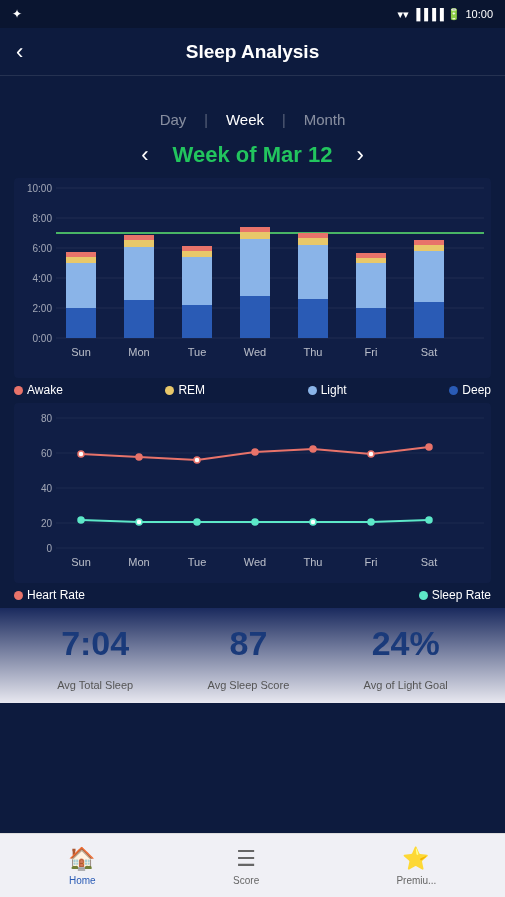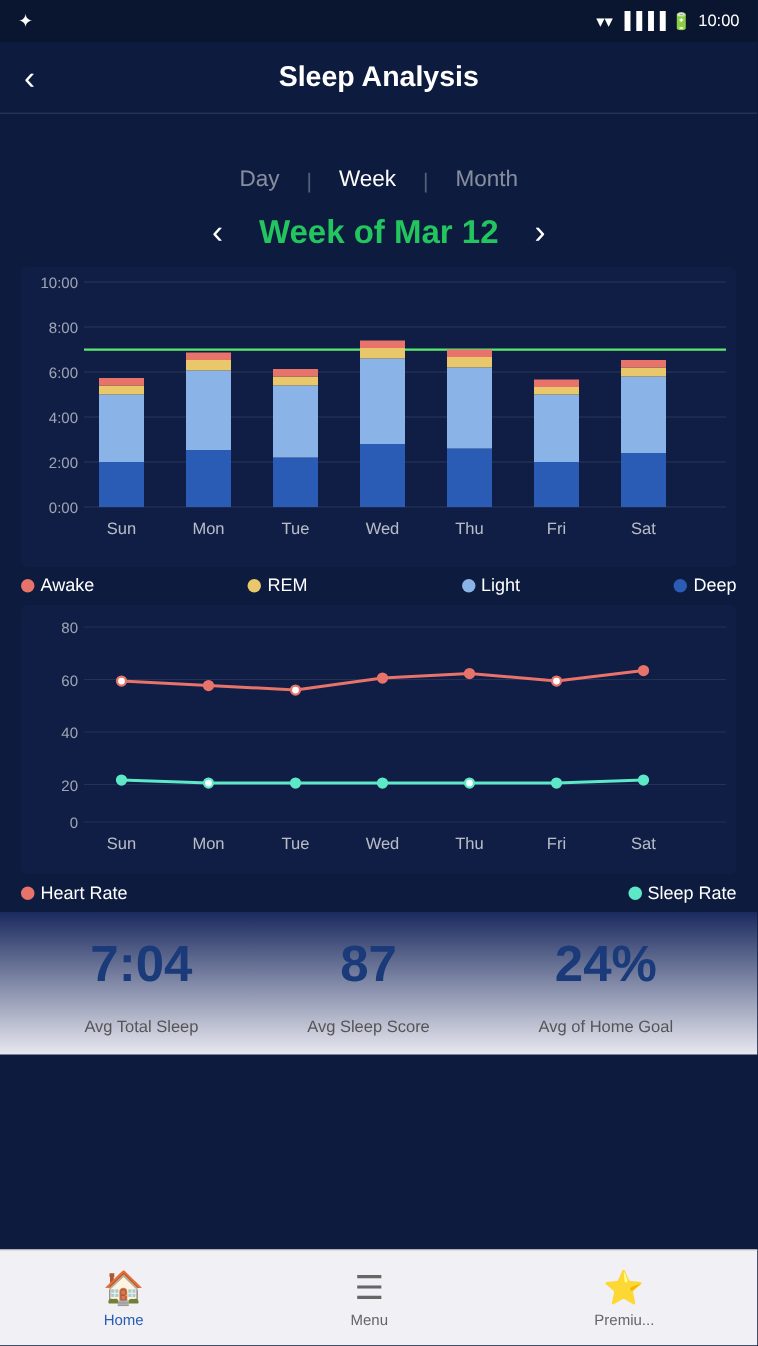--- a/index.html
+++ b/index.html
@@ -382,30 +382,30 @@
   <div class="stat-item">
     <div class="stat-value">7:04</div>
     <div class="stat-label">Avg Total Sleep</div>
   </div>
   <div class="stat-item">
     <div class="stat-value">87</div>
     <div class="stat-label">Avg Sleep Score</div>
   </div>
   <div class="stat-item">
     <div class="stat-value">24%</div>
-    <div class="stat-label">Avg of Home Goal</div>
+    <div class="stat-label">Avg of Light Goal</div>
   </div>
 </div>
 
 <div class="bottom-nav">
   <div class="bottom-nav-item active">
     <span class="bottom-nav-icon">🏠</span>
     <span class="bottom-nav-label">Home</span>
   </div>
   <div class="bottom-nav-item">
     <span class="bottom-nav-icon" style="color:#666;">☰</span>
-    <span class="bottom-nav-label">Menu</span>
+    <span class="bottom-nav-label">Score</span>
   </div>
   <div class="bottom-nav-item">
     <span class="bottom-nav-icon" style="color:#666;">⭐</span>
     <span class="bottom-nav-label">Premiu...</span>
   </div>
 </div>
 
 </body></html>

